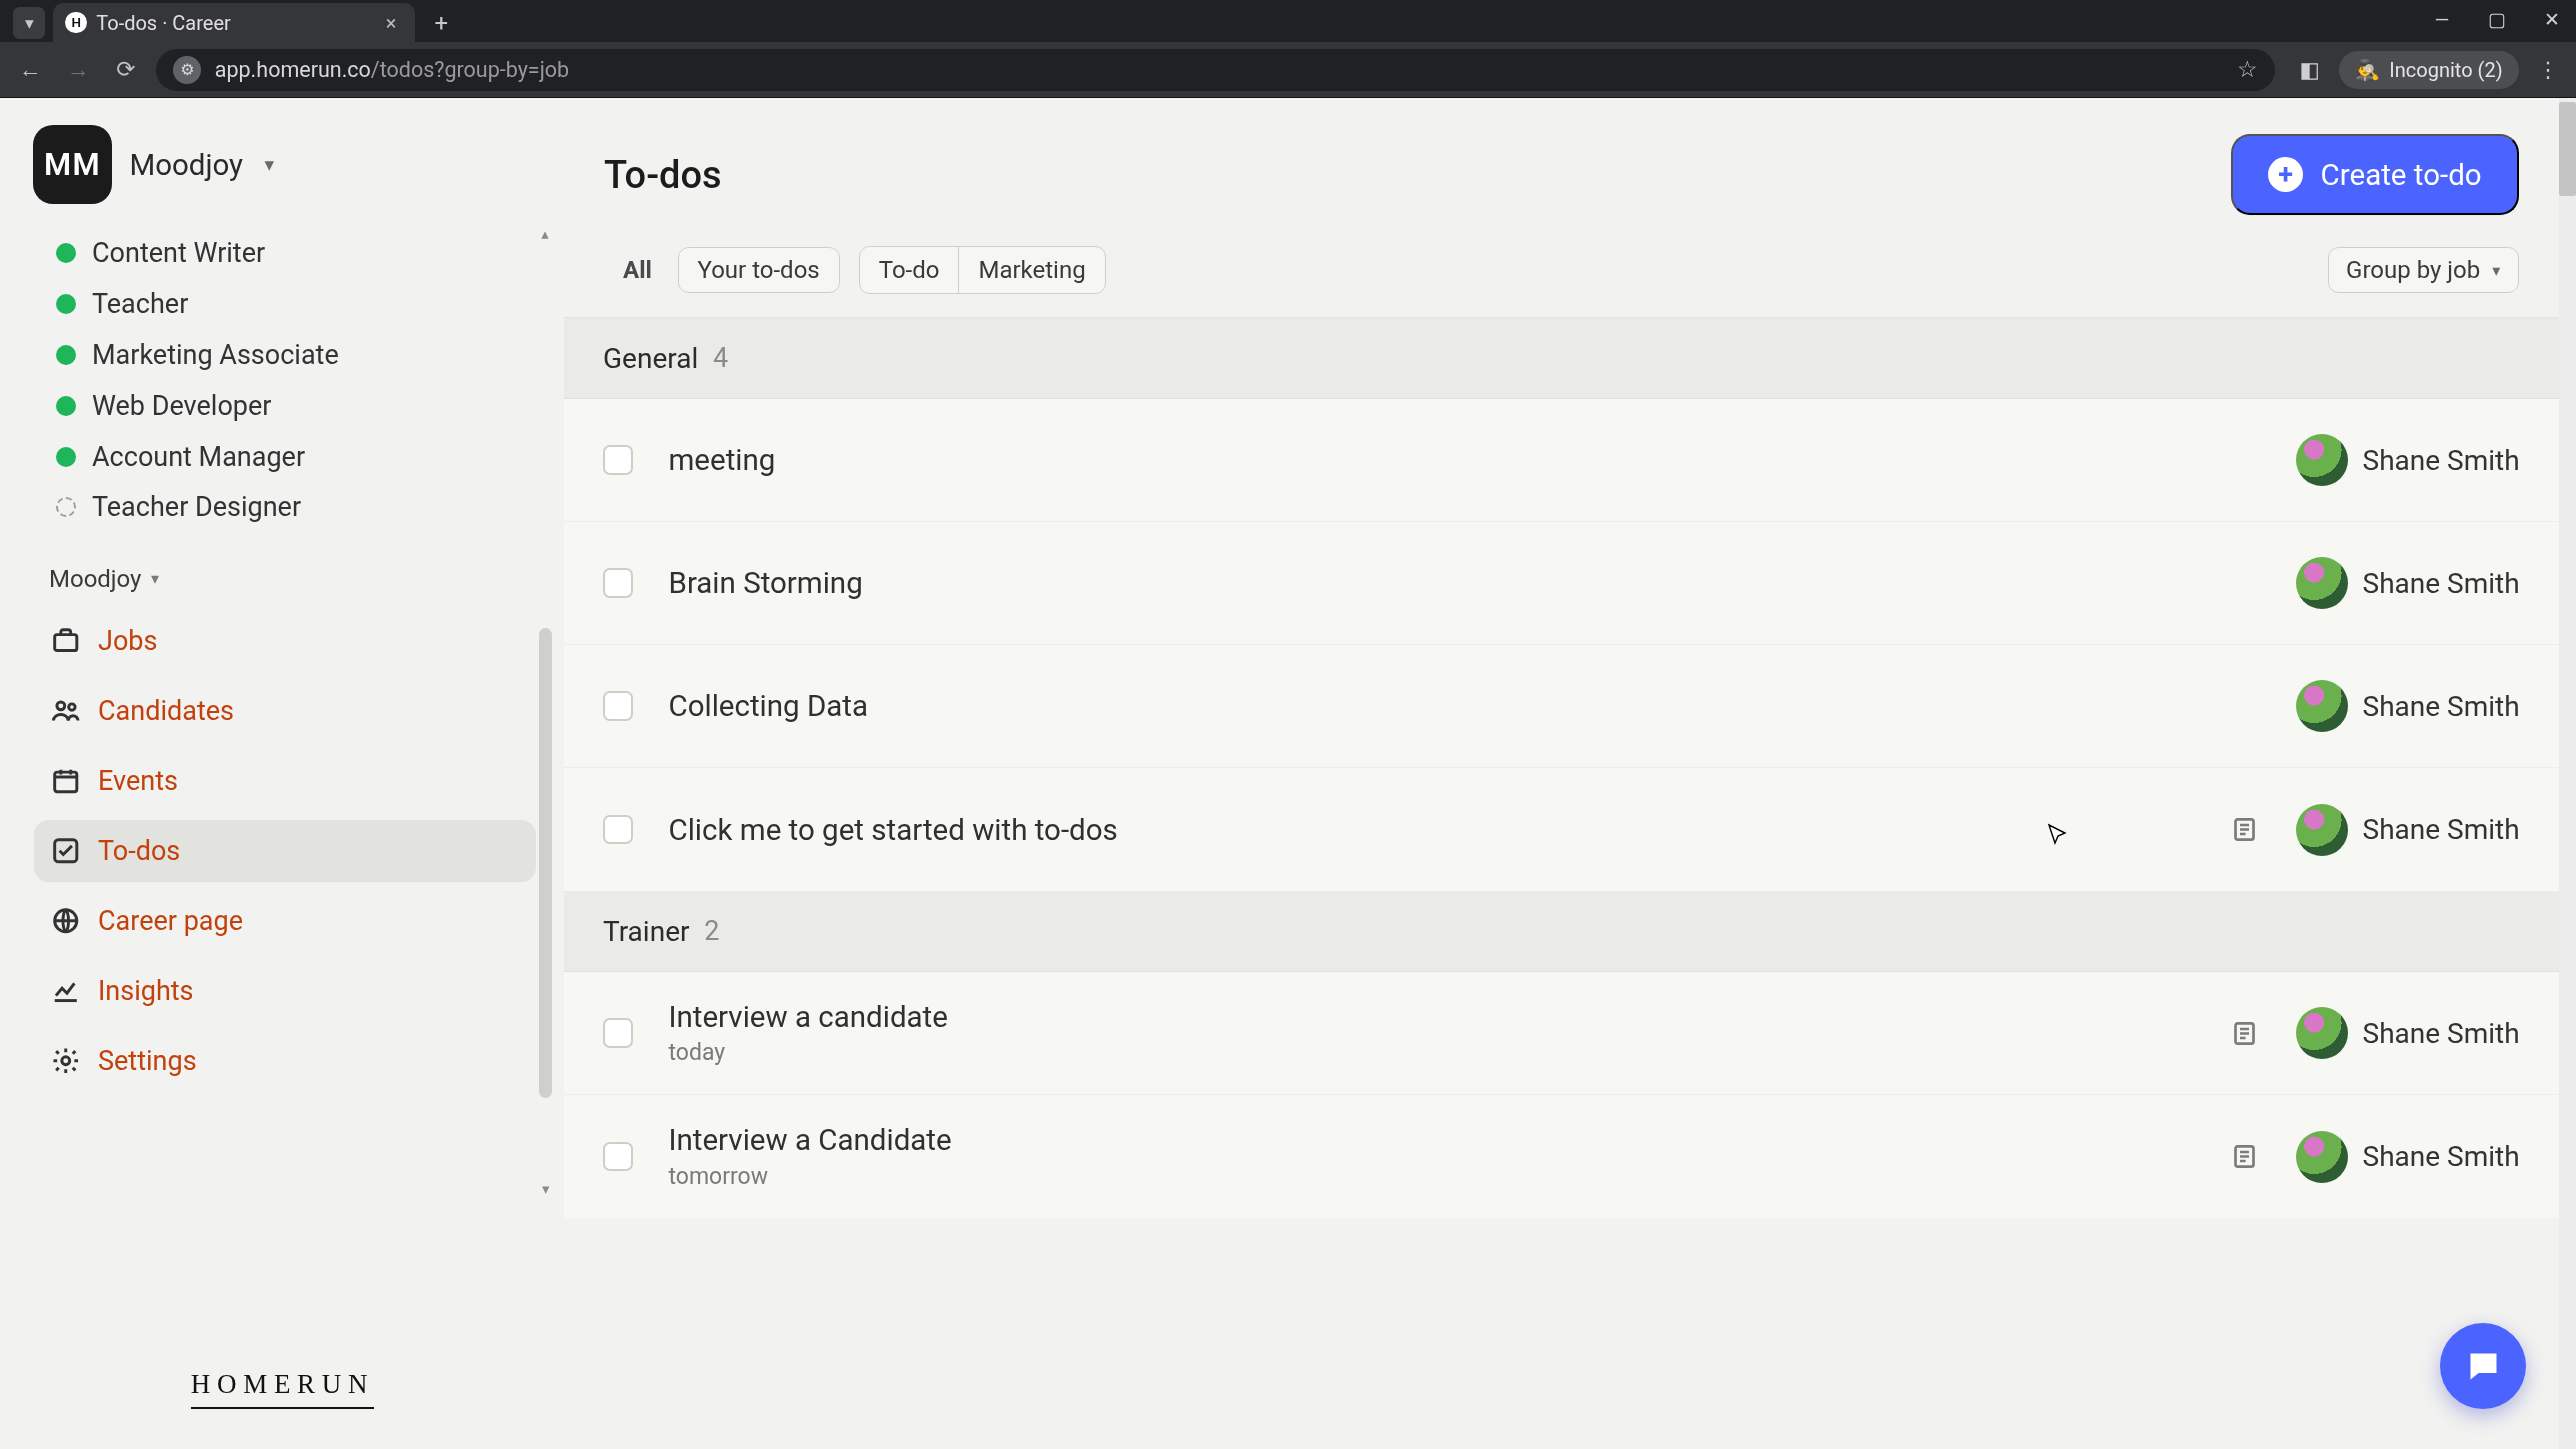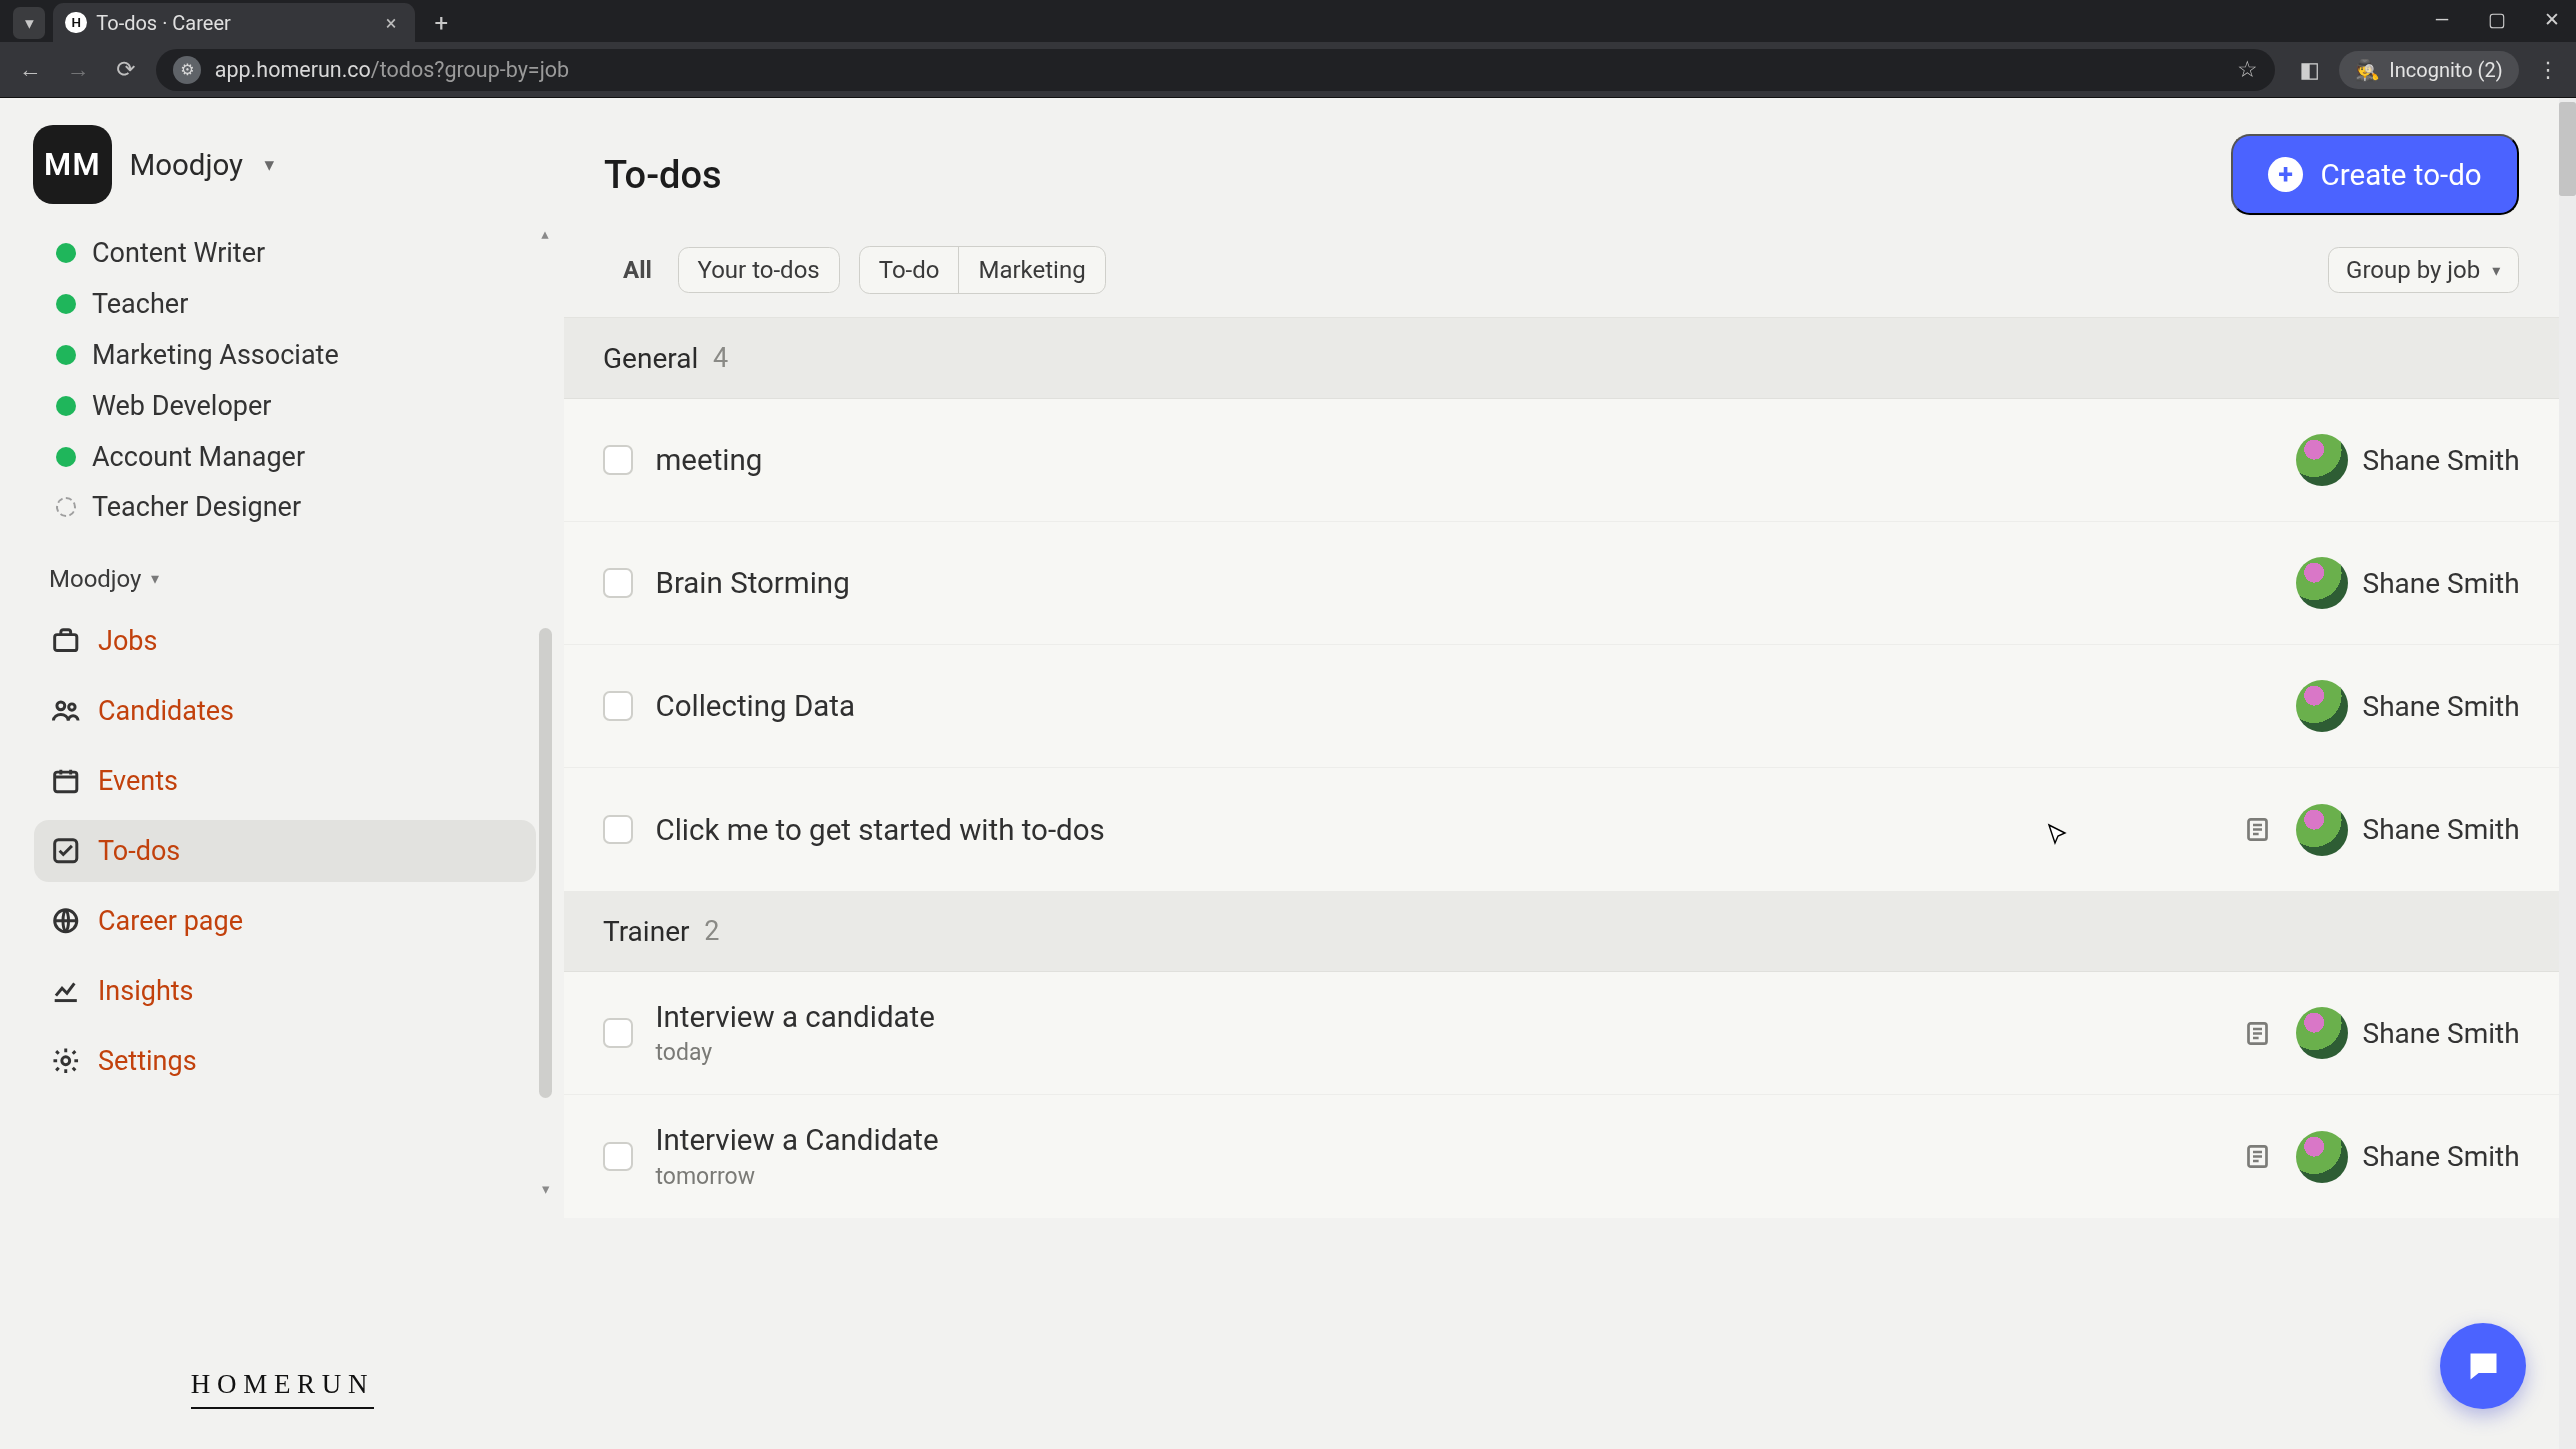--- a/index.html
+++ b/index.html
@@ -84,21 +84,21 @@
   .seg-pair .seg { border:none; border-radius:0; }
   .seg-pair .seg + .seg { border-left:1.7px solid #cfcfca; }
   .filter-spacer { flex:1; }
   .group-by { height:46px; border:1.7px solid #cfcfca; border-radius:10.7px; background:#f6f6f3; display:flex; align-items:center; gap:12px; padding:0 17.4px; font-size:24px; color:#3a3a3a; }
   .group-by .caret { font-size:16px; color:#6a6a6a; }
 
   .list-area { flex:1; overflow:hidden; background:#f2f2f0; }
   .section-header { height:81px; background:#eaeae7; display:flex; align-items:center; padding:0 39px; gap:14.8px; font-size:28px; color:#2b2b2b; border-bottom:0.7px solid #e0e0dc; }
   .section-header .count { color:#8a8a86; font-size:27px; }
 
-  .todo-row { min-height:123px; background:#f7f7f4; display:flex; align-items:center; padding:0 39px; border-bottom:1.3px solid #ededea; gap:23px; }
+  .todo-row { min-height:123px; background:#f7f7f4; display:flex; align-items:center; padding:0 39px; border-bottom:1.3px solid #ededea; gap:36px; }
   .todo-row.last-in-section { border-bottom:none; }
   .chk { width:29.5px; height:29.5px; border-radius:6.7px; border:2px solid #cfcfca; background:#fff; flex-shrink:0; }
   .todo-text { display:flex; flex-direction:column; gap:5.4px; }
   .todo-title { font-size:29.5px; color:#303030; }
   .todo-sub { font-size:23px; color:#7a7a76; }
   .todo-spacer { flex:1; }
   .note-icon { width:29.5px; height:29.5px; color:#7c7c78; display:flex; align-items:center; justify-content:center; }
   .note-icon svg { width:27px; height:27px; stroke:#7c7c78; stroke-width:2.4; fill:none; }
   .assignee { display:flex; align-items:center; gap:14.8px; }
   .assignee .avatar { width:52px; height:52px; border-radius:50%; background:radial-gradient(circle at 35% 30%, #d977c7 0 20%, #6ab04c 20% 55%, #2e5d34 55% 100%); }

